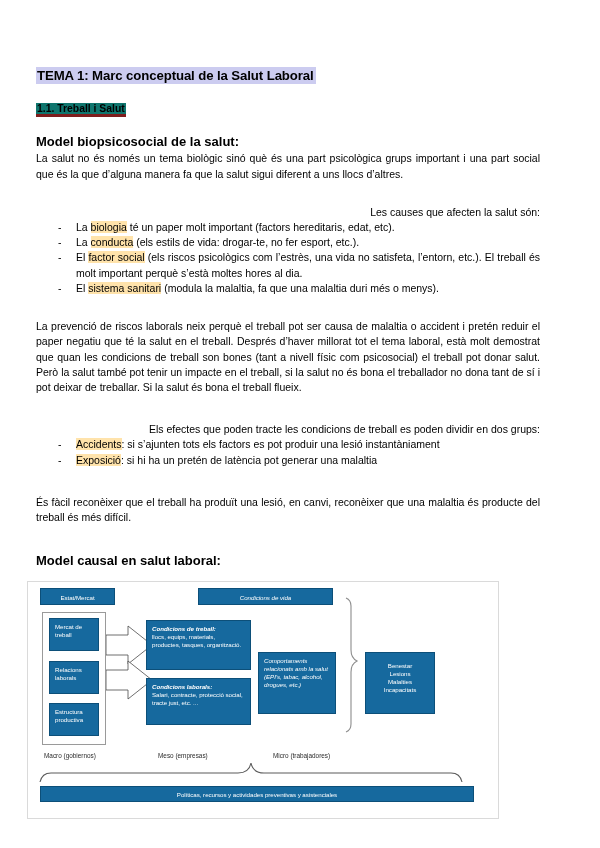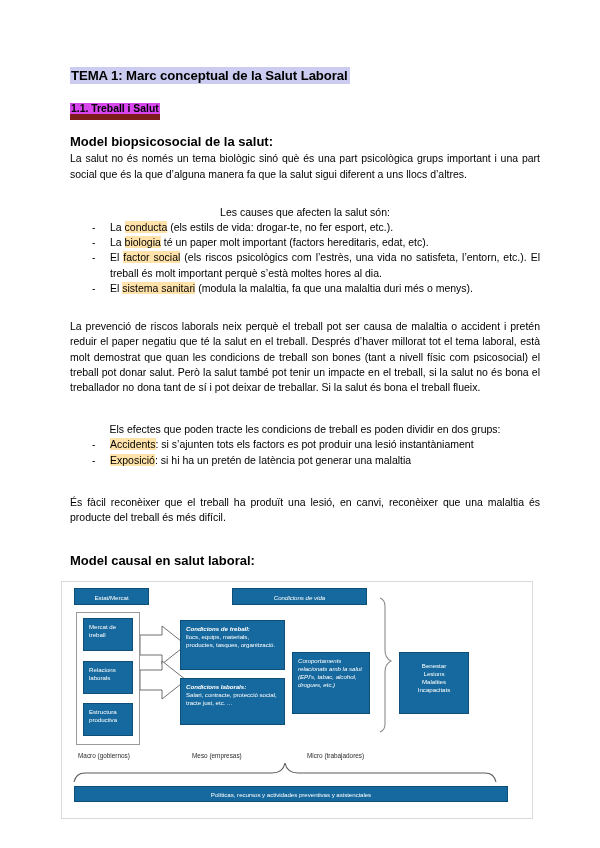--- a/index.html
+++ b/index.html
@@ -12,21 +12,21 @@
     height: 848px;
     font-family: "Liberation Sans", sans-serif;
     color: #000000;
     overflow: hidden;
   }
   .page {
     position: relative;
     width: 600px;
     height: 704px;
     box-sizing: border-box;
-    padding: 68px 60px 0 70px;
+    padding: 68px 60px 0 36px;
   }
 
   
   h1.doc-title {
     font-size: 13.2px;
     font-weight: bold;
     margin: 0 0 17px 0;
     letter-spacing: -0.1px;
     line-height: 1.25;
   }
@@ -34,40 +34,40 @@
     background: #ccccf0;
     padding: 1px 2px 1px 1px;
   }
   h2.sub-title {
     font-size: 10.4px;
     font-weight: bold;
     margin: 0 0 18px 0;
     line-height: 1.25;
   }
   h2.sub-title .hl {
-    background: #d946ef;
-    border-bottom: 6px solid #7f1d1d;
+    background: #0f766e;
+    border-bottom: 3px solid #7f1d1d;
     padding: 0 1px;
   }
   .blk {
     margin: 0 0 14px 0;
   }
   .lead {
     font-size: 13px;
     font-weight: bold;
     line-height: 1.45;
     margin: 0;
   }
   p.body {
     font-size: 10.5px;
     line-height: 1.45;
     margin: 0;
     text-align: justify;
   }
-  p.body.nojust { text-align: center; }
+  p.body.nojust { text-align: right; }
 
   ul.dashes {
     list-style: none;
     margin: 0;
     padding: 0;
   }
   ul.dashes li {
     font-size: 10.5px;
     line-height: 1.45;
     position: relative;
@@ -155,22 +155,22 @@
   <div class="blk">
     <div class="lead">Model biopsicosocial de la salut:</div>
     <p class="body">La salut no és només un tema biològic sinó què és una part psicològica grups important i una part social que és la que d’alguna manera fa que la salut sigui diferent a uns llocs d’altres.</p>
   </div>
 
   <div class="spacer8"></div>
 
   <div class="blk">
     <p class="body nojust">Les causes que afecten la salut són:</p>
     <ul class="dashes">
+        <li><span>La </span><span class="mark">biologia</span><span> té un paper molt important (factors hereditaris, edat, etc).</span></li>
         <li><span>La </span><span class="mark">conducta</span><span> (els estils de vida: drogar-te, no fer esport, etc.).</span></li>
-        <li><span>La </span><span class="mark">biologia</span><span> té un paper molt important (factors hereditaris, edat, etc).</span></li>
         <li><span>El </span><span class="mark">factor social</span><span> (els riscos psicològics com l’estrès, una vida no satisfeta, l’entorn, etc.). El treball és molt important perquè s’està moltes hores al dia.</span></li>
         <li><span>El </span><span class="mark">sistema sanitari</span><span> (modula la malaltia, fa que una malaltia duri més o menys).</span></li>
       </ul>
   </div>
 
   <div class="spacer8"></div>
 
   <div class="blk">
     <p class="body">La prevenció de riscos laborals neix perquè el treball pot ser causa de malaltia o accident i pretén reduir el paper negatiu que té la salut en el treball. Després d’haver millorat tot el tema laboral, està molt demostrat que quan les condicions de treball son bones (tant a nivell físic com psicosocial) el treball pot donar salut. Però la salut també pot tenir un impacte en el treball, si la salut no és bona el treballador no dona tant de sí i pot deixar de treballar. Si la salut és bona el treball flueix.</p>
   </div>

